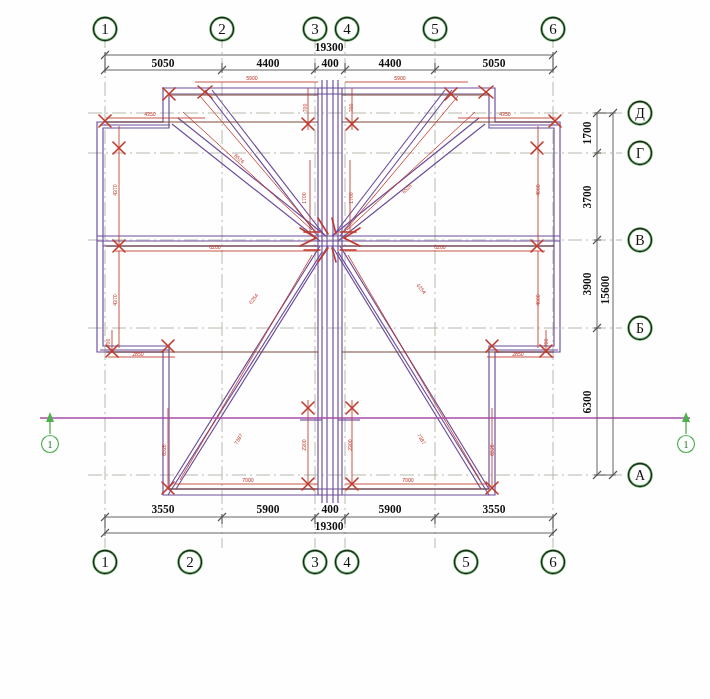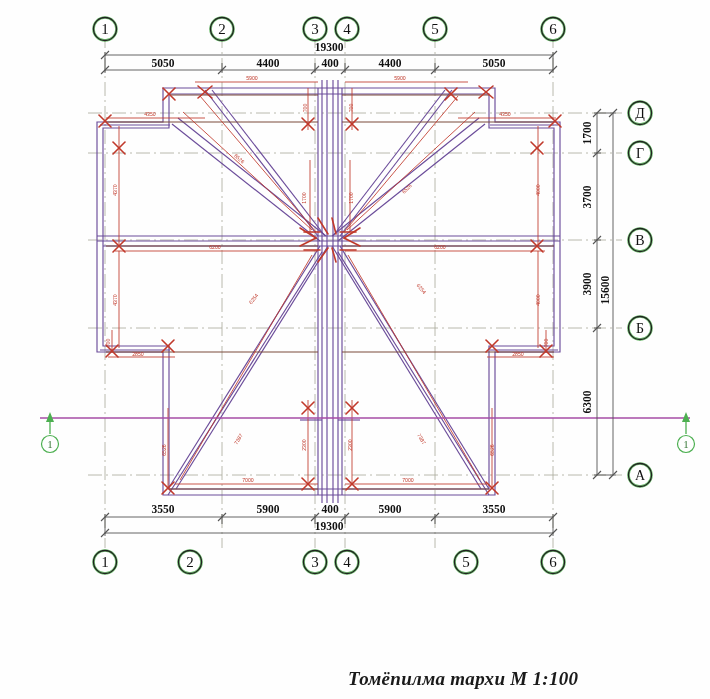--- a/index.html
+++ b/index.html
@@ -417,15 +417,14 @@
     </g>
     <g>
       <circle cx="640" cy="475" r="11.5" fill="#fff" stroke="#6fbf6f" stroke-width="2.6"></circle>
       <circle cx="640" cy="475" r="11.5" fill="none" stroke="#222" stroke-width="1.3"></circle>
       <text x="640" y="480" text-anchor="middle" font-family="Liberation Serif, serif" font-size="14" fill="#111">А</text>
     </g>
   </g>
 
 </svg>
 
-<div class="ttl">Томёпилма тархи  М 1:100</div>
 
 </div>
 
 </body></html>

